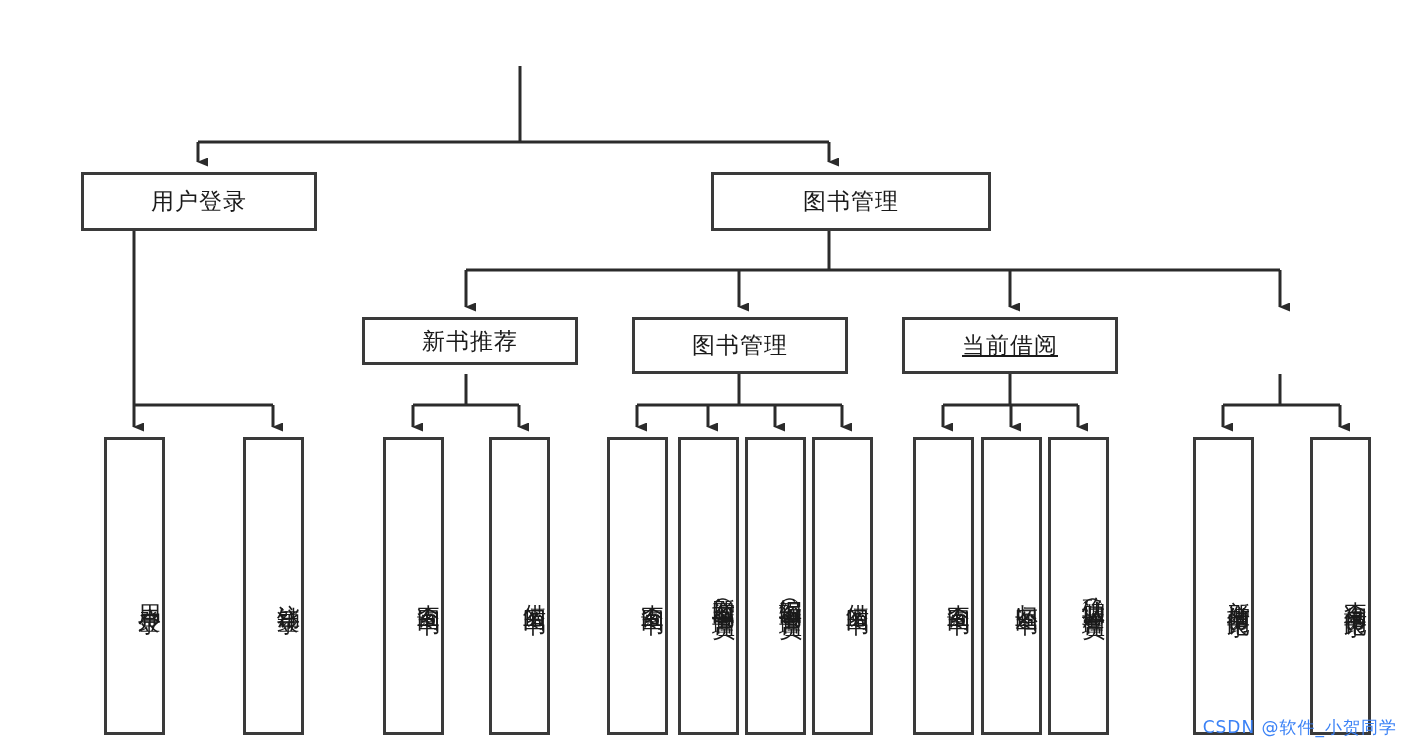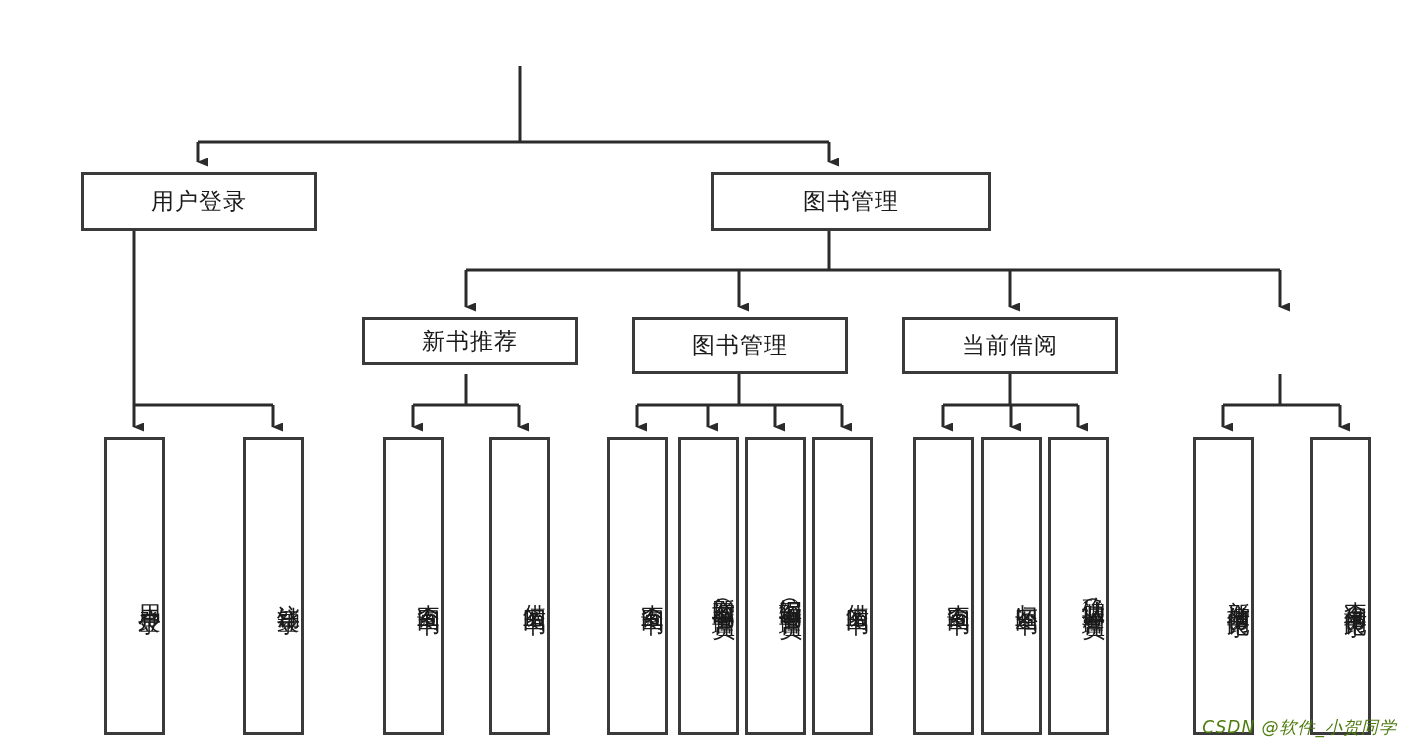--- a/index.html
+++ b/index.html
@@ -55,25 +55,24 @@
     white-space: nowrap;
   }
   .node.root {
     font-size: 24px;
   }
   #watermark {
     position: absolute;
     right: 8px;
     bottom: 8px;
     font-size: 17px;
-    color: #4d7c0f;
+    color: #3b82f6;
     letter-spacing: 1px;
     white-space: nowrap;
     pointer-events: none;
-    font-style: italic;
   }
 </style>
 </head>
 <body>
 
 <div id="canvas">
 
   <svg id="edges" viewBox="0 0 1405 747" xmlns="http://www.w3.org/2000/svg">
     <defs>
       <marker id="arrow" markerWidth="9" markerHeight="11" refX="4.5" refY="10" orient="auto" markerUnits="userSpaceOnUse">
@@ -146,21 +145,21 @@
   </div>
 
   <div class="node h" style="left:362px; top:317px; width:216px; height:48px;">
     <span>新书推荐</span>
   </div>
 
   <div class="node h" style="left:632px; top:317px; width:216px; height:57px;">
     <span>图书管理</span>
   </div>
 
-  <div class="node h" style="left:902px; top:317px; width:216px; height:57px;">
+  <div class="node h" style="left:902px; top:317px; width:216px; height:57px;text-decoration:underline;">
     <span>当前借阅</span>
   </div>
 
 
   <div class="node v" style="left:104px; top:437px; width:61px; height:298px;">
     <span class="vtext">用户登录</span>
   </div>
 
   <div class="node v" style="left:243px; top:437px; width:61px; height:298px;">
     <span class="vtext">注销登录</span>

